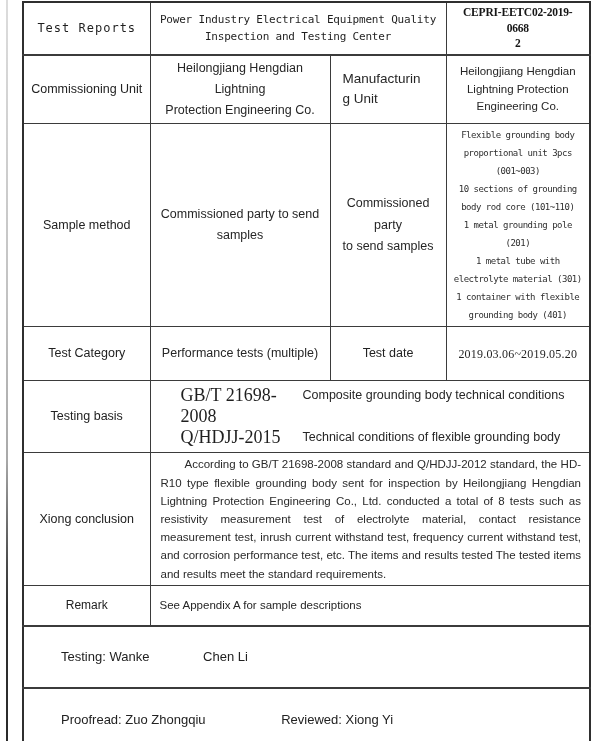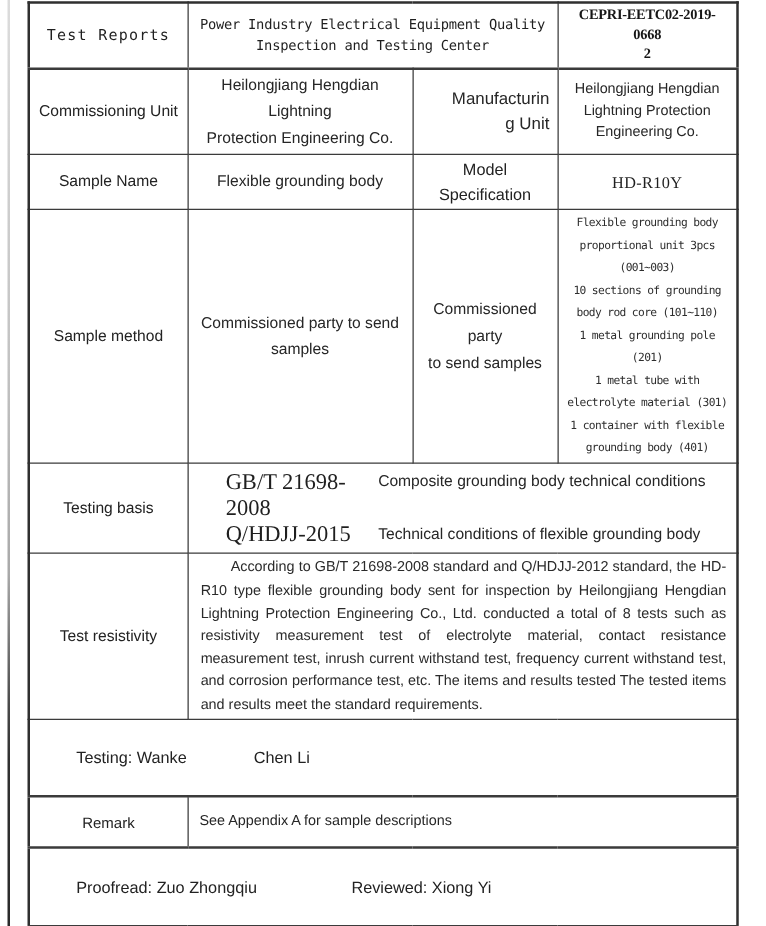--- a/index.html
+++ b/index.html
@@ -41,21 +41,21 @@
   .bold { font-weight: bold; }
   .ink { color: #161616; }
 
   .r-type   { font-size: 12px; letter-spacing: 1px; color: #1f1f1f; margin-left: 20px; }
   .r-center { font-size: 11px; letter-spacing: -0.2px; line-height: 1.6; color: #1f1f1f; margin-top: 43px; }
   .r-no     { font-size: 11.5px; line-height: 1.35; letter-spacing: -0.2px; }
 
   .lbl      { font-size: 12.5px; color: #222222; }
   .val      { font-size: 12.5px; line-height: 1.7; }
   .val-sm   { font-size: 11.5px; line-height: 1.55; }
-  .wrap-lbl { font-size: 13.5px; line-height: 1.55; text-align: right; padding-left: 12px; }
+  .wrap-lbl { font-size: 13.5px; line-height: 1.55; text-align: left; padding-left: 12px; }
   .serif-val{ font-size: 13px; letter-spacing: 0.3px; color: #1f1f1f; }
   .date-val { font-size: 12px; letter-spacing: 0.2px; color: #1f1f1f; }
 
   .detail   { font-size: 9px; letter-spacing: -0.5px; line-height: 18px; padding: 2px 3px; color: #2e2e2e; }
 
   .basis-cell { padding: 4px 6px 4px 30px; }
   .basis-row  { display: flex; line-height: 21px; text-align: left; }
   .basis-code { width: 122px; font-family: "Liberation Serif", serif; font-size: 18px; color: #1f1f1f; }
   .basis-desc { flex: 1; font-size: 12.5px; }
 
@@ -98,78 +98,77 @@
       <td class="lbl">Commissioning Unit</td>
       <td class="val pre">Heilongjiang Hengdian Lightning
 Protection Engineering Co.</td>
       <td class="wrap-lbl pre">Manufacturin
 g Unit</td>
       <td class="val-sm pre">Heilongjiang Hengdian
 Lightning Protection
 Engineering Co.</td>
     </tr>
 
-    <tr style="height:38px">
-      <td class="lbl">Sample Name</td>
-      <td class="val">Flexible grounding body</td>
-      <td class="lbl pre" style="font-size:13px">Model
-Specification</td>
-      <td class="serif serif-val">HD-R10Y</td>
-    </tr>
 
     <tr style="height:184px">
       <td class="lbl">Sample method</td>
       <td class="val pre">Commissioned party to send
 samples</td>
       <td class="val pre">Commissioned party
 to send samples</td>
       <td class="mono detail pre">Flexible grounding body
 proportional unit 3pcs
 (001~003)
 10 sections of grounding
 body rod core (101~110)
 1 metal grounding pole (201)
 1 metal tube with
 electrolyte material (301)
 1 container with flexible
 grounding body (401)</td>
     </tr>
 
+    <tr style="height:54px">
+      <td class="lbl">Test Category</td>
+      <td class="val">Performance tests (multiple)</td>
+      <td class="lbl">Test date</td>
+      <td class="serif date-val">2019.03.06~2019.05.20</td>
+    </tr>
 
     <tr style="height:52px">
       <td class="lbl">Testing basis</td>
       <td colspan="3" class="basis-cell">
         <div class="basis-row">
           <span class="basis-code">GB/T 21698-2008</span>
           <span class="basis-desc">Composite grounding body technical conditions</span>
         </div>
         <div class="basis-row">
           <span class="basis-code">Q/HDJJ-2015</span>
           <span class="basis-desc">Technical conditions of flexible grounding body</span>
         </div>
       </td>
     </tr>
 
     <tr style="height:131px">
-      <td class="lbl">Test resistivity</td>
+      <td class="lbl">Xiong conclusion</td>
       <td colspan="3" class="concl-cell">
         <div class="concl">According to GB/T 21698-2008 standard and Q/HDJJ-2012 standard, the HD-R10 type flexible grounding body sent for inspection by Heilongjiang Hengdian Lightning Protection Engineering Co., Ltd. conducted a total of 8 tests such as resistivity measurement test of electrolyte material, contact resistance measurement test, inrush current withstand test, frequency current withstand test, and corrosion performance test, etc. The items and results tested The tested items and results meet the standard requirements.</div>
       </td>
+    </tr>
+
+    <tr style="height:41px">
+      <td class="lbl bb2" style="font-size:12px">Remark</td>
+      <td colspan="3" class="remark-val bb2">See Appendix A for sample descriptions</td>
     </tr>
 
     <tr style="height:62px">
       <td colspan="4" class="sig-cell bb2">
         <span>Testing: Wanke</span>
         <span class="sig-gap-sm">Chen Li</span>
       </td>
-    </tr>
-
-    <tr style="height:41px">
-      <td class="lbl bb2" style="font-size:12px">Remark</td>
-      <td colspan="3" class="remark-val bb2">See Appendix A for sample descriptions</td>
     </tr>
 
     <tr style="height:63px">
       <td colspan="4" class="sig-cell bb2">
         <span>Proofread: Zuo Zhongqiu</span>
         <span class="sig-gap-lg">Reviewed: Xiong Yi</span>
       </td>
     </tr>
 
   </tbody>

